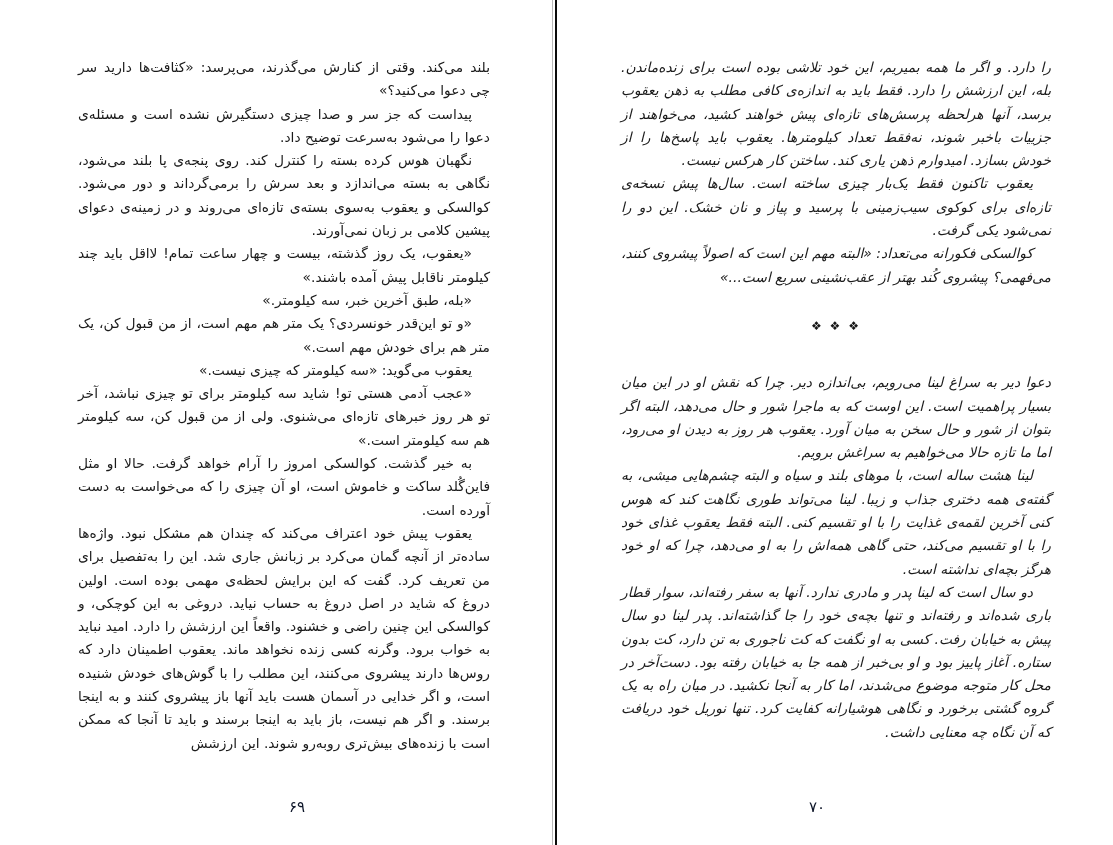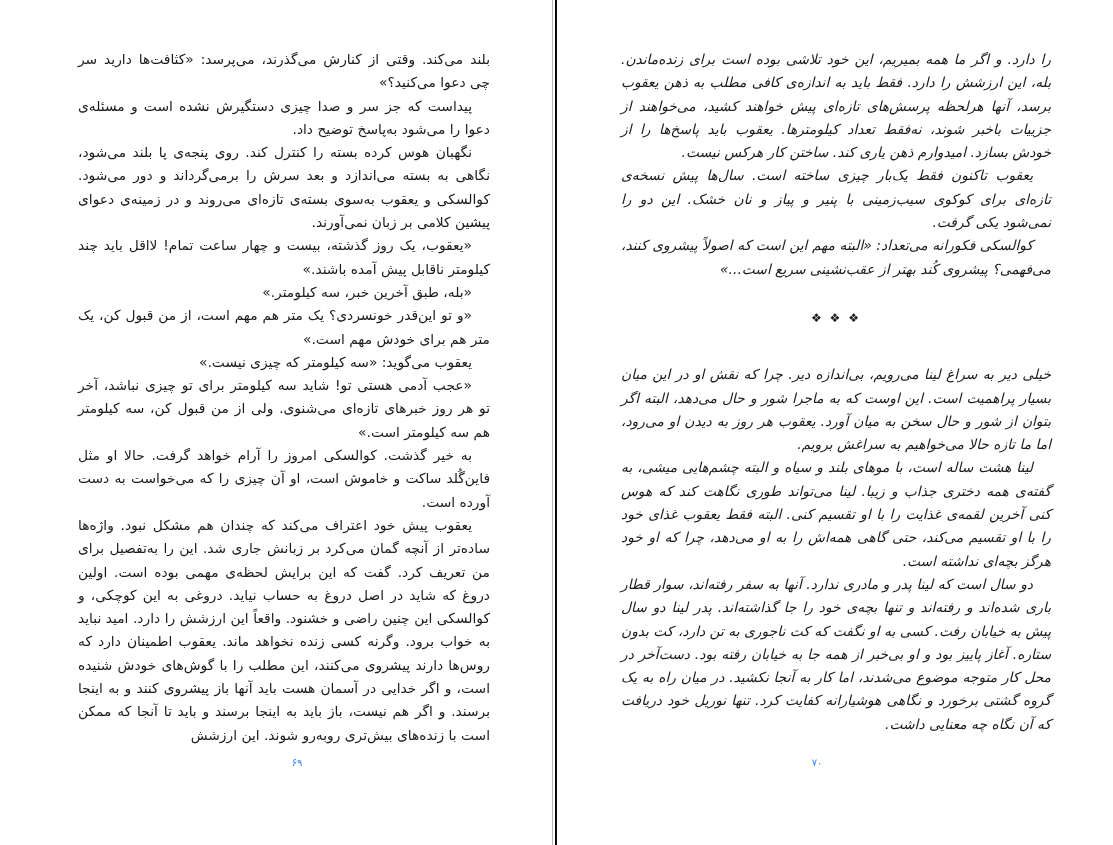--- a/index.html
+++ b/index.html
@@ -27,21 +27,21 @@
   .spine-line {
     position: absolute;
     left: 555px;
     top: 0;
     width: 2px;
     height: 845px;
     background: #0b0b0b;
   }
   .text-column {
     position: absolute;
-    top: 48px;
+    top: 56px;
     direction: rtl;
     unicode-bidi: embed;
     color: #1b1b1b;
     font-size: 13.8px;
     line-height: 23.3px;
     text-align: justify;
     text-justify: inter-word;
   }
   .text-column.left  { left: 78px;  width: 412px; }
   .text-column.right { left: 621px; width: 430px; font-style: italic; }
@@ -53,56 +53,56 @@
   .section-break {
     margin: 26px 0 33px 0;
     text-align: center;
     text-indent: 0;
     font-size: 12px;
     letter-spacing: 2px;
     color: #161616;
   }
   .page-number {
     position: absolute;
-    top: 755px;
+    top: 799px;
     transform: translateX(-50%);
     direction: rtl;
-    color: #3b82f6;
-    font-size: 10px;
+    color: #0f172a;
+    font-size: 15px;
     line-height: 16px;
   }
   .page-number.left  { left: 297px; }
   .page-number.right { left: 817px; }
 </style>
 </head>
 <body>
 
 <div class="book-spread">
 
   <div class="text-column left">
     <p class="para flush">بلند می‌کند. وقتی از کنارش می‌گذرند، می‌پرسد: «کثافت‌ها دارید سر چی دعوا می‌کنید؟»</p>
-    <p class="para">پیداست که جز سر و صدا چیزی دستگیرش نشده است و مسئله‌ی دعوا را می‌شود به‌پاسخ توضیح داد.</p>
+    <p class="para">پیداست که جز سر و صدا چیزی دستگیرش نشده است و مسئله‌ی دعوا را می‌شود به‌سرعت توضیح داد.</p>
     <p class="para">نگهبان هوس کرده بسته را کنترل کند. روی پنجه‌ی پا بلند می‌شود، نگاهی به بسته می‌اندازد و بعد سرش را برمی‌گرداند و دور می‌شود. کوالسکی و یعقوب به‌سوی بسته‌ی تازه‌ای می‌روند و در زمینه‌ی دعوای پیشین کلامی بر زبان نمی‌آورند.</p>
     <p class="para">«یعقوب، یک روز گذشته، بیست و چهار ساعت تمام! لااقل باید چند کیلومتر ناقابل پیش آمده باشند.»</p>
     <p class="para">«بله، طبق آخرین خبر، سه کیلومتر.»</p>
     <p class="para">«و تو این‌قدر خونسردی؟ یک متر هم مهم است، از من قبول کن، یک متر هم برای خودش مهم است.»</p>
     <p class="para">یعقوب می‌گوید: «سه کیلومتر که چیزی نیست.»</p>
     <p class="para">«عجب آدمی هستی تو! شاید سه کیلومتر برای تو چیزی نباشد، آخر تو هر روز خبرهای تازه‌ای می‌شنوی. ولی از من قبول کن، سه کیلومتر هم سه کیلومتر است.»</p>
     <p class="para">به خیر گذشت. کوالسکی امروز را آرام خواهد گرفت. حالا او مثل فاین‌گُلد ساکت و خاموش است، او آن چیزی را که می‌خواست به دست آورده است.</p>
     <p class="para">یعقوب پیش خود اعتراف می‌کند که چندان هم مشکل نبود. واژه‌ها ساده‌تر از آنچه گمان می‌کرد بر زبانش جاری شد. این را به‌تفصیل برای من تعریف کرد. گفت که این برایش لحظه‌ی مهمی بوده است. اولین دروغ که شاید در اصل دروغ به حساب نیاید. دروغی به این کوچکی، و کوالسکی این چنین راضی و خشنود. واقعاً این ارزشش را دارد. امید نباید به خواب برود. وگرنه کسی زنده نخواهد ماند. یعقوب اطمینان دارد که روس‌ها دارند پیشروی می‌کنند، این مطلب را با گوش‌های خودش شنیده است، و اگر خدایی در آسمان هست باید آنها باز پیشروی کنند و به اینجا برسند. و اگر هم نیست، باز باید به اینجا برسند و باید تا آنجا که ممکن است با زنده‌های بیش‌تری روبه‌رو شوند. این ارزشش</p>
   </div>
   <div class="page-number left">۶۹</div>
 
   <div class="gutter-shadow"></div>
   <div class="spine-line"></div>
 
   <div class="text-column right">
     <p class="para flush">را دارد. و اگر ما همه بمیریم، این خود تلاشی بوده است برای زنده‌ماندن. بله، این ارزشش را دارد. فقط باید به اندازه‌ی کافی مطلب به ذهن یعقوب برسد، آنها هرلحظه پرسش‌های تازه‌ای پیش خواهند کشید، می‌خواهند از جزییات باخبر شوند، نه‌فقط تعداد کیلومترها. یعقوب باید پاسخ‌ها را از خودش بسازد. امیدوارم ذهن یاری کند. ساختن کار هرکس نیست.</p>
-    <p class="para">یعقوب تاکنون فقط یک‌بار چیزی ساخته است. سال‌ها پیش نسخه‌ی تازه‌ای برای کوکوی سیب‌زمینی با پنیر و پیاز و نان خشک. این دو را نمی‌شود یکی گرفت.</p>
+    <p class="para">یعقوب تاکنون فقط یک‌بار چیزی ساخته است. سال‌ها پیش نسخه‌ی تازه‌ای برای کوکوی سیب‌زمینی با پرسید و پیاز و نان خشک. این دو را نمی‌شود یکی گرفت.</p>
     <p class="para">کوالسکی فکورانه می‌تعداد: «البته مهم این است که اصولاً پیشروی کنند، می‌فهمی؟ پیشروی کُند بهتر از عقب‌نشینی سریع است...»</p>
     <div class="para section-break">❖ ❖ ❖</div>
-    <p class="para flush">خیلی دیر به سراغ لینا می‌رویم، بی‌اندازه دیر. چرا که نقش او در این میان بسیار پراهمیت است. این اوست که به ماجرا شور و حال می‌دهد، البته اگر بتوان از شور و حال سخن به میان آورد. یعقوب هر روز به دیدن او می‌رود، اما ما تازه حالا می‌خواهیم به سراغش برویم.</p>
+    <p class="para flush">دعوا دیر به سراغ لینا می‌رویم، بی‌اندازه دیر. چرا که نقش او در این میان بسیار پراهمیت است. این اوست که به ماجرا شور و حال می‌دهد، البته اگر بتوان از شور و حال سخن به میان آورد. یعقوب هر روز به دیدن او می‌رود، اما ما تازه حالا می‌خواهیم به سراغش برویم.</p>
     <p class="para">لینا هشت ساله است، با موهای بلند و سیاه و البته چشم‌هایی میشی، به گفته‌ی همه دختری جذاب و زیبا. لینا می‌تواند طوری نگاهت کند که هوس کنی آخرین لقمه‌ی غذایت را با او تقسیم کنی. البته فقط یعقوب غذای خود را با او تقسیم می‌کند، حتی گاهی همه‌اش را به او می‌دهد، چرا که او خود هرگز بچه‌ای نداشته است.</p>
     <p class="para">دو سال است که لینا پدر و مادری ندارد. آنها به سفر رفته‌اند، سوار قطار باری شده‌اند و رفته‌اند و تنها بچه‌ی خود را جا گذاشته‌اند. پدر لینا دو سال پیش به خیابان رفت. کسی به او نگفت که کت ناجوری به تن دارد، کت بدون ستاره. آغاز پاییز بود و او بی‌خبر از همه جا به خیابان رفته بود. دست‌آخر در محل کار متوجه موضوع می‌شدند، اما کار به آنجا نکشید. در میان راه به یک گروه گشتی برخورد و نگاهی هوشیارانه کفایت کرد. تنها نوریل خود دریافت که آن نگاه چه معنایی داشت.</p>
   </div>
   <div class="page-number right">۷۰</div>
 
 </div>
 
 </body></html>

